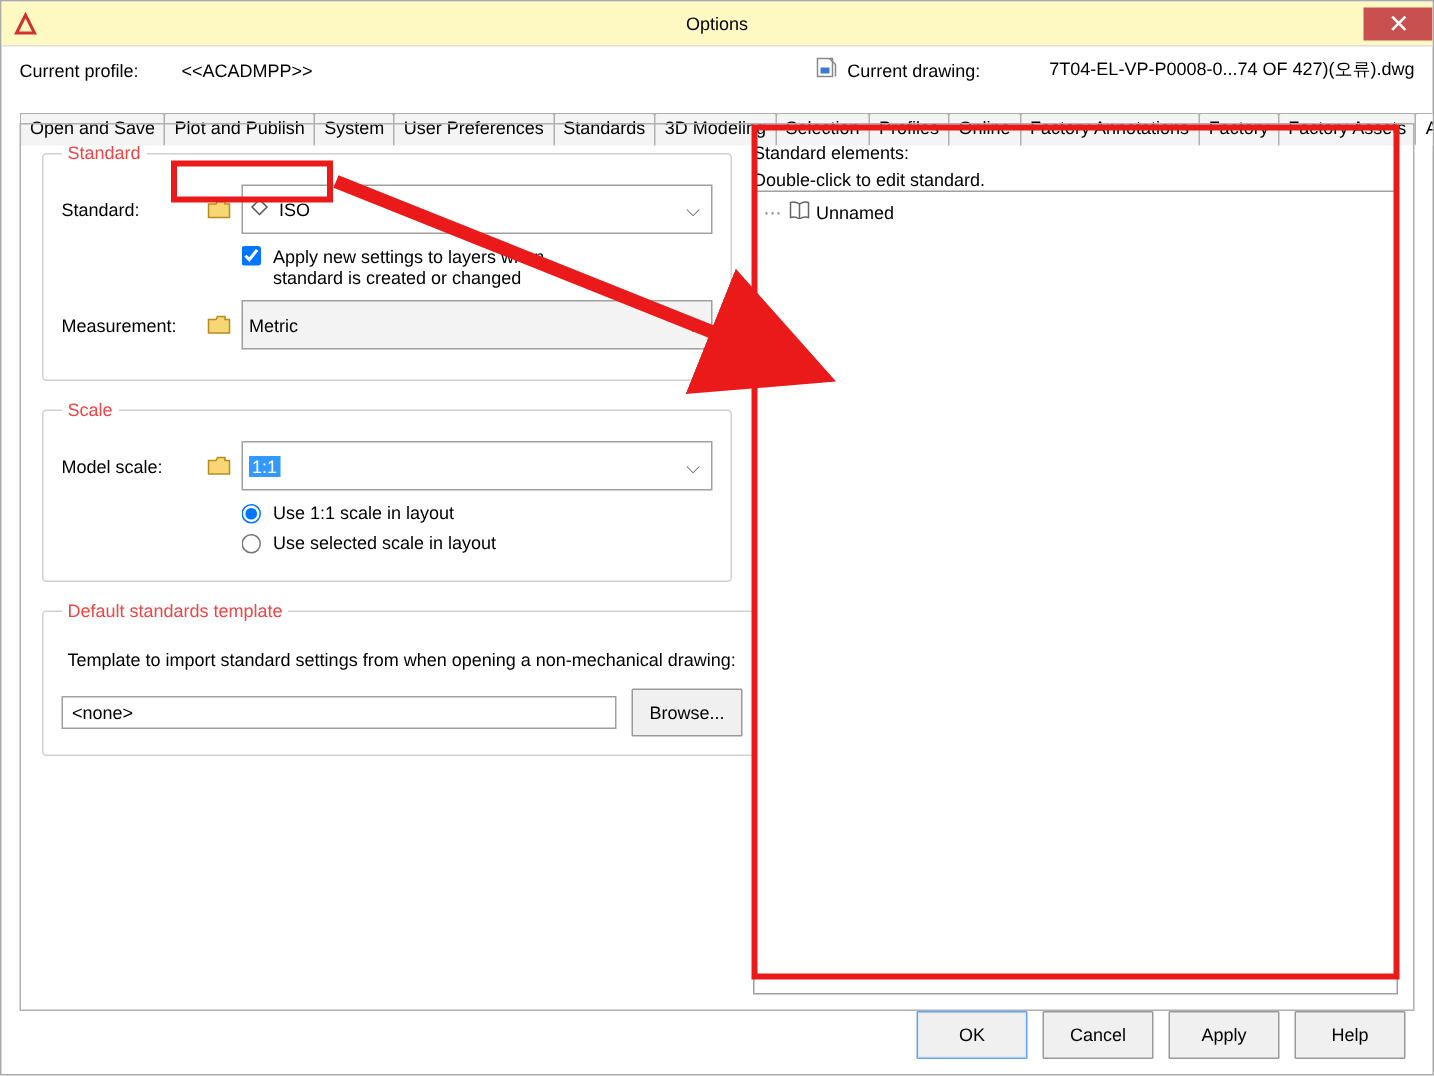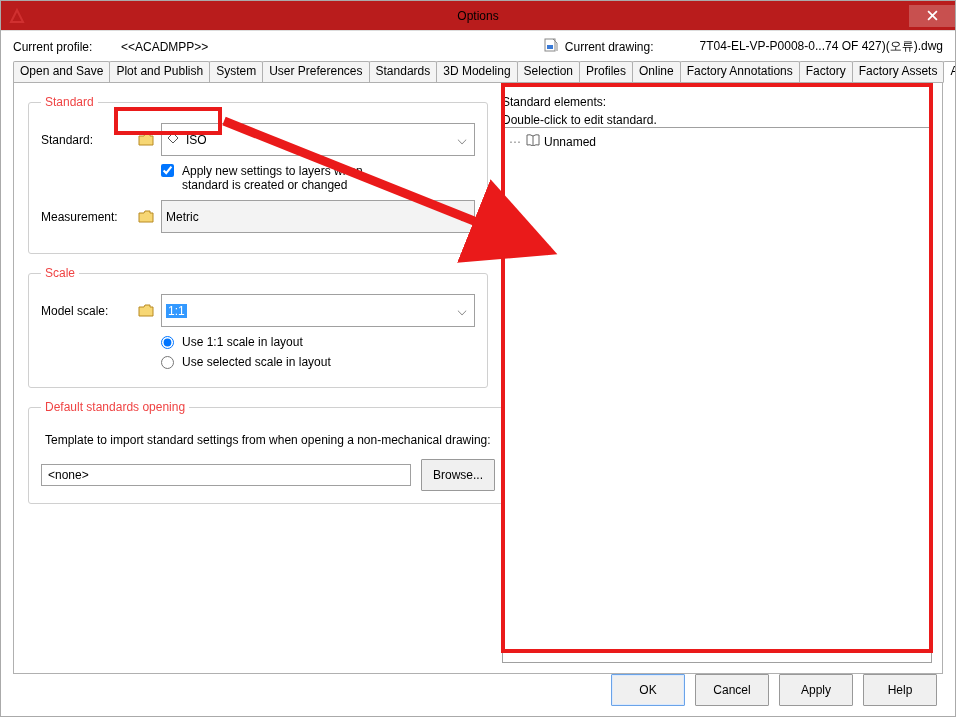--- a/index.html
+++ b/index.html
@@ -1,27 +1,27 @@
 <!DOCTYPE html>
 <html><head>
 <meta charset="utf-8">
 <style>
   * { box-sizing: border-box; font-family: "Segoe UI", Tahoma, sans-serif; font-size: 12px; }
   body { margin: 0; background: #fff; }
   .window { width: 956px; height: 717px; border: 1px solid #aaa; background: #fff; position: relative; overflow: hidden; }
-  .titlebar { height: 30px; display: flex; align-items: center; justify-content: space-between; padding-left: 8px; background: #b91c1c; border-bottom: 1px solid #ddd; }
+  .titlebar { height: 30px; display: flex; align-items: center; justify-content: space-between; padding-left: 8px; background: #fef9c3; border-bottom: 1px solid #ddd; }
   .title-left { display: flex; align-items: center; gap: 6px; }
   .app-icon { width: 16px; height: 16px; }
   .title-center { position: absolute; left: 0; right: 0; text-align: center; pointer-events: none; }
   .close-btn { width: 46px; height: 22px; background: #c8504f; color: #fff; display: flex; align-items: center; justify-content: center; cursor: pointer; }
   .header-row { display: flex; align-items: center; padding: 6px 12px 4px; gap: 8px; }
   .profile-label { width: 100px; }
   .drawing-area { margin-left: auto; display: flex; align-items: center; gap: 6px; }
   .tabs { display: flex; align-items: stretch; height: 22px; padding: 0 12px; }
-  .tab { border: 1px solid #b0b0b0; border-bottom: none; padding: 2px 6px; background: #f4f4f4; cursor: pointer; white-space: nowrap; position: relative; top: 1px; border-radius: 2px 2px 0 0; margin-right:-1px;}
+  .tab { border: 1px solid #b0b0b0; border-bottom: none; padding: 2px 6px; background: #f4f4f4; cursor: pointer; white-space: nowrap; position: relative; top: 15px; border-radius: 2px 2px 0 0; margin-right:-1px;}
   .tab.active { background: #fff; z-index: 2; border-bottom: 1px solid #fff;}
   .content { border: 1px solid #b0b0b0; margin: 0 12px 0px; height: 592px; display: flex; position: relative; }
   .left-pane { width: 484px; padding: 12px 10px 10px 14px; }
   .right-pane { flex: 1; padding: 12px 10px 10px 4px; }
   fieldset { border: 1px solid #d0d0d0; border-radius: 3px; margin: 0 0 12px 0; padding: 14px 12px 12px; }
   legend { padding: 0 4px; color: #ef4444; }
   .row { display: flex; align-items: center; margin-bottom: 8px; }
   .field-label { width: 94px; }
   .icon-box { width: 22px; height: 20px; background: #fff; border: 0; display:flex; align-items:center; justify-content:center; margin-right: 4px;}
   .combo { flex: 1; height: 33px; border: 1px solid #a0a0a0; background: #fff; display: flex; align-items: center; padding: 0 4px; position: relative; cursor: pointer; }
@@ -157,21 +157,21 @@
           <input type="radio" name="sc" checked="" style="">
           <span>Use 1:1 scale in layout</span>
         </div>
         <div class="radio-row">
           <input type="radio" name="sc" style="">
           <span>Use selected scale in layout</span>
         </div>
       </fieldset>
 
       <fieldset>
-        <legend>Default standards opening</legend>
+        <legend>Default standards template</legend>
         <div class="template-note">Template to import standard settings from when opening a non-mechanical drawing:</div>
         <div style="display:flex; gap:10px; align-items:center;">
           <span class="readonly-box">&lt;none&gt;</span>
           <button class="browse-btn">Browse...</button>
         </div>
       </fieldset>
 
     </div>
 
     <div class="right-pane" style="display:flex; flex-direction:column;">

